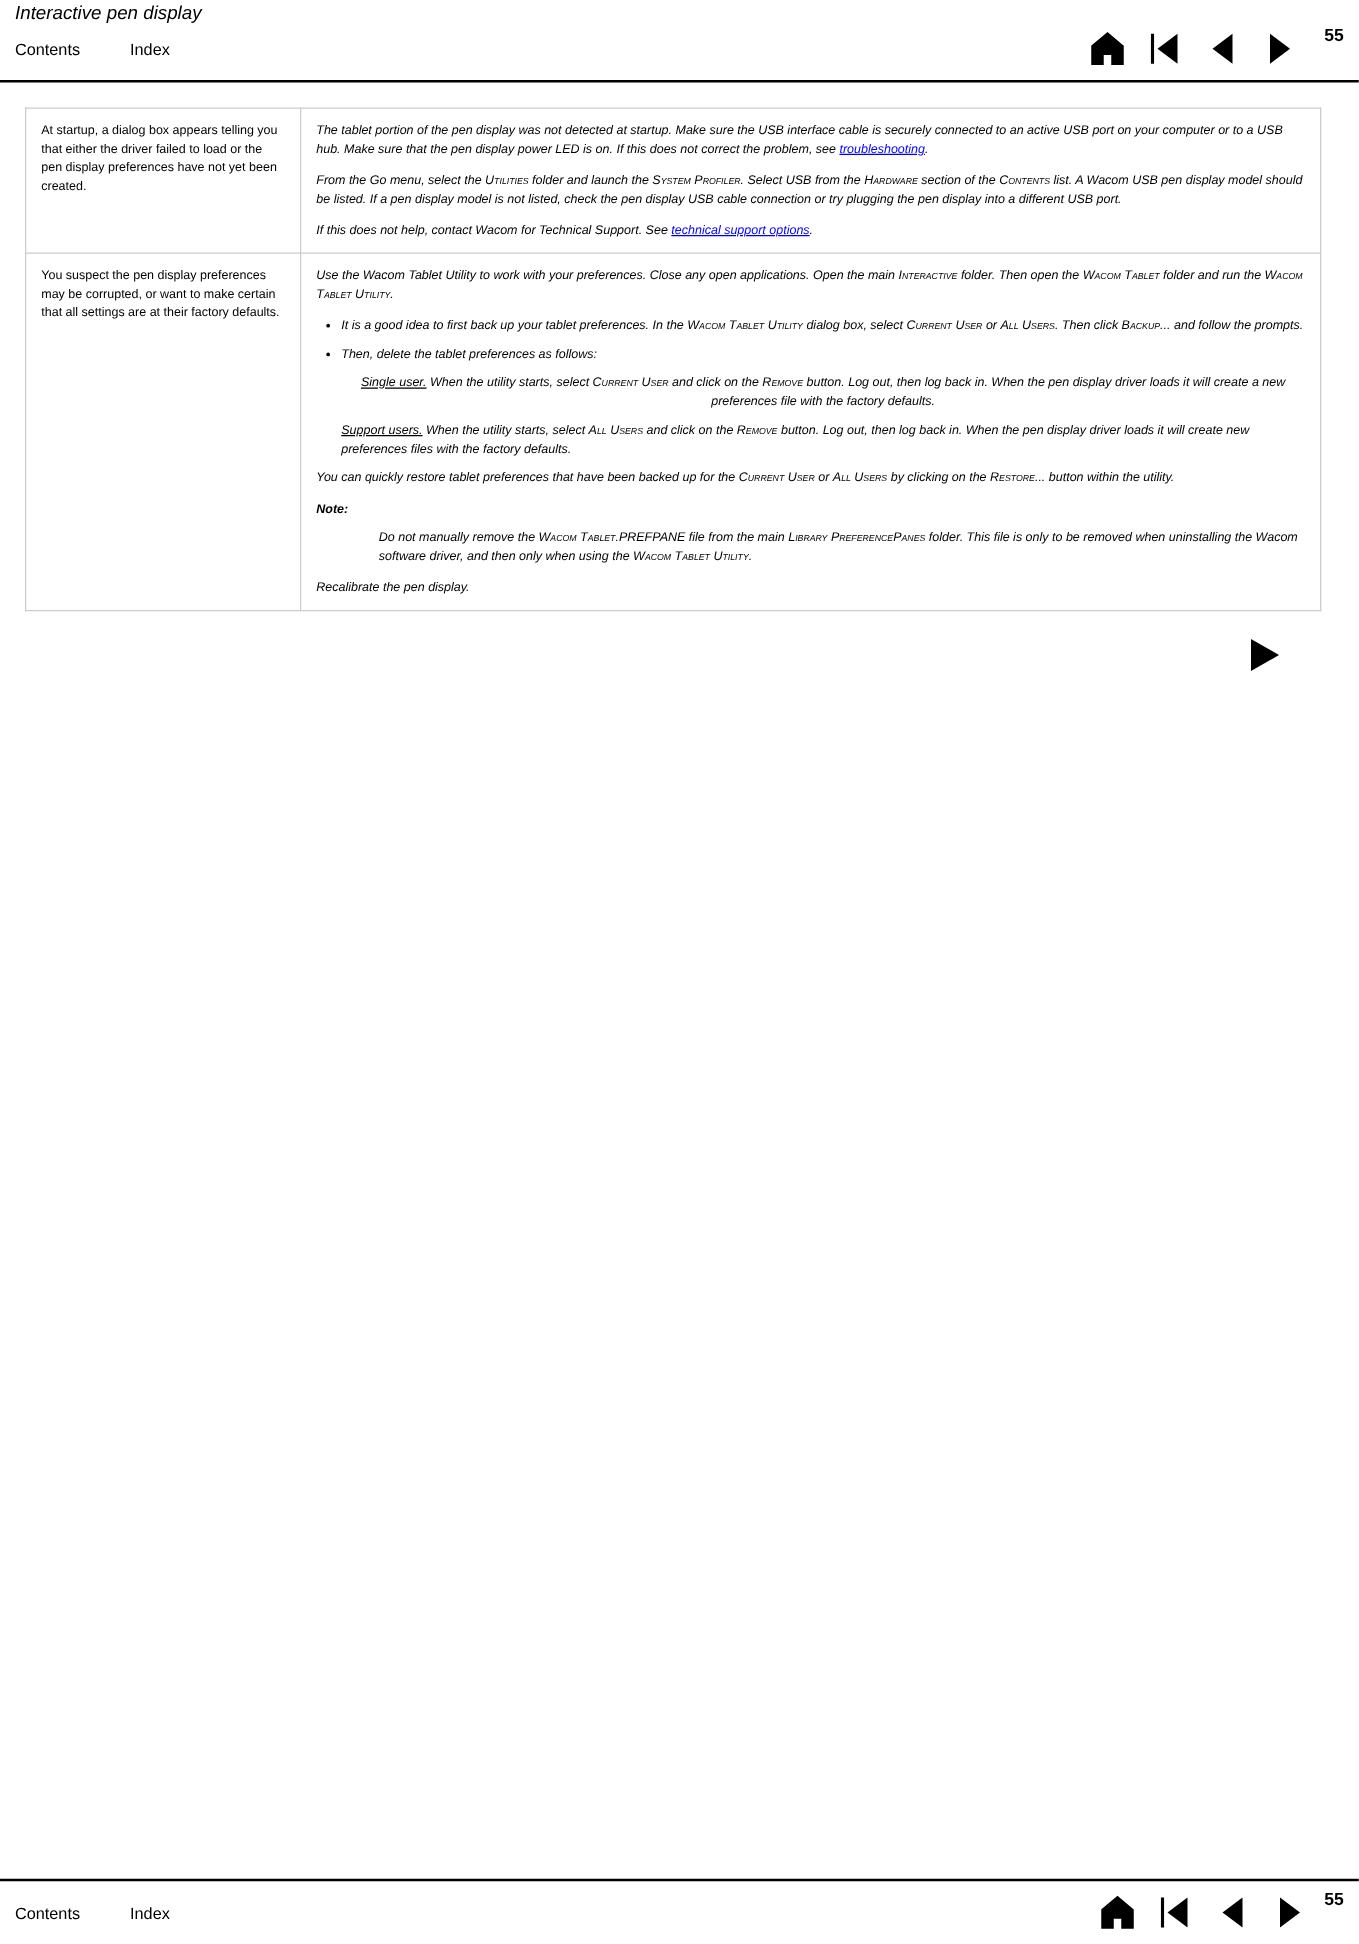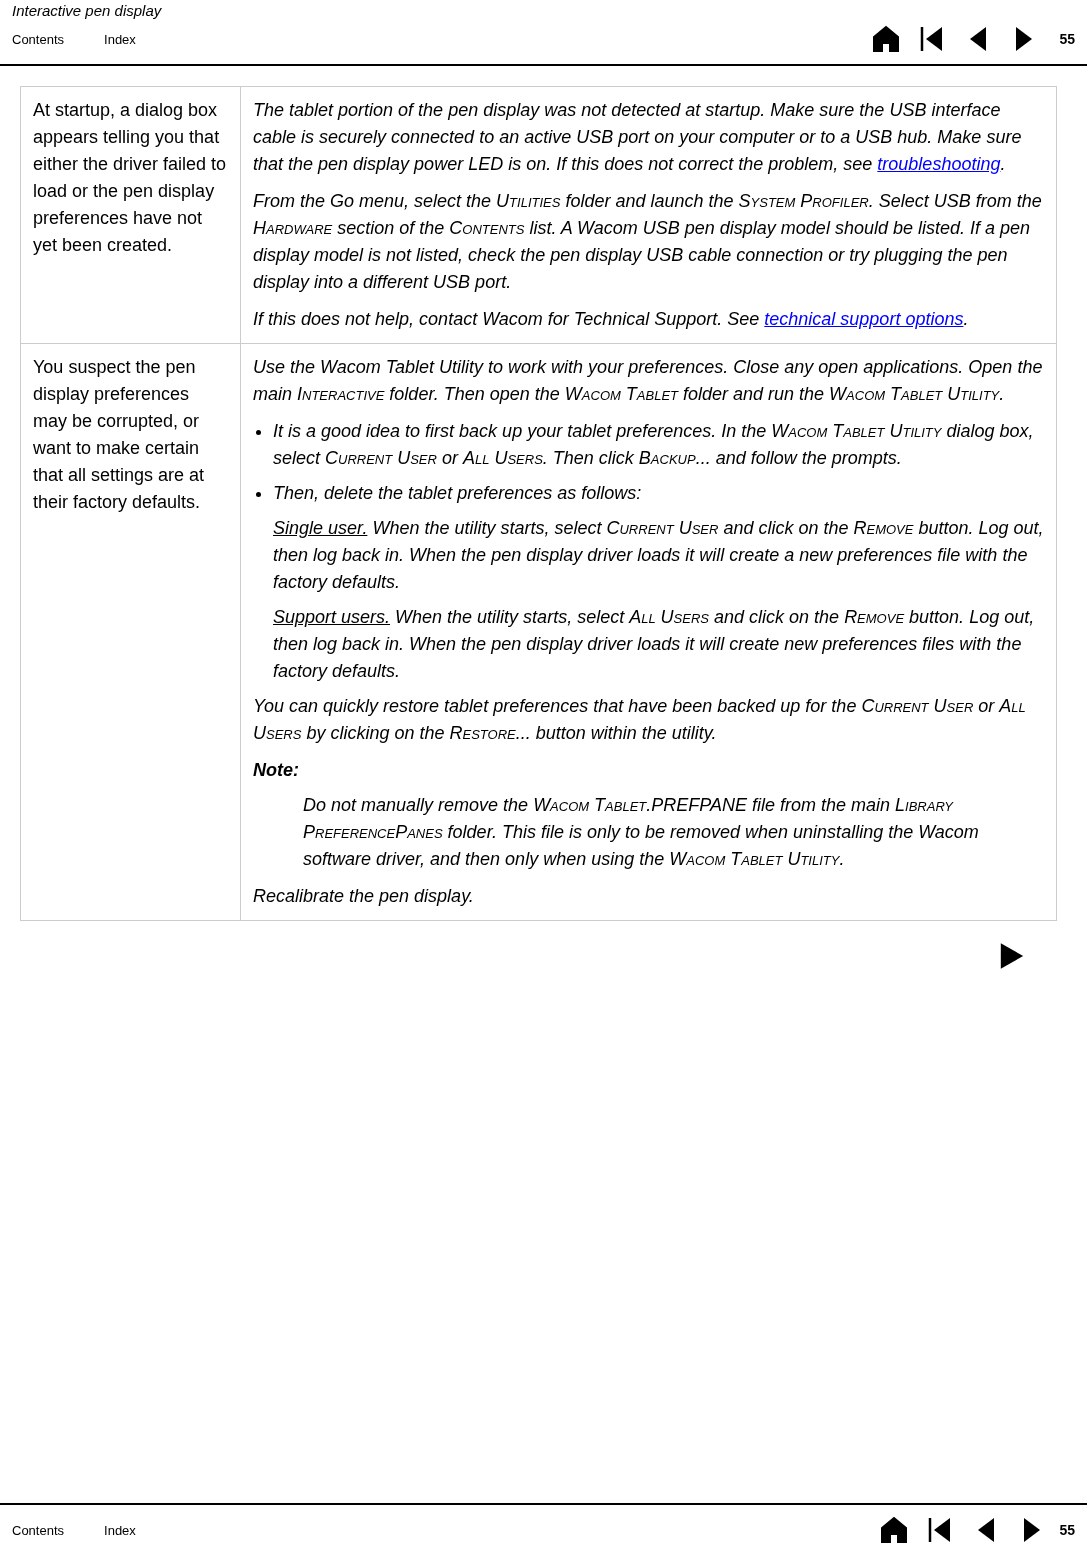--- a/index.html
+++ b/index.html
@@ -22,21 +22,20 @@
       background: #fff;
       position: relative;
     }
     .top-bar-left {
       display: flex;
       align-items: center;
       gap: 40px;
     }
     .top-bar-nav {
       display: flex;
-      align-items: center;
       gap: 8px;
     }
     .nav-btn {
       width: 38px;
       height: 38px;
       display: flex;
       align-items: center;
       justify-content: center;
       cursor: pointer;
       border: none;
@@ -81,21 +80,21 @@
 
     
     .main-table {
       width: 100%;
       border-collapse: collapse;
     }
     .main-table td {
       border: 1px solid #ccc;
       vertical-align: top;
       padding: 10px 12px;
-      font-size: 18px;
+      font-size: 10px;
       line-height: 1.5;
     }
     .main-table td:first-child {
       width: 220px;
       min-width: 180px;
     }
     .main-table td:last-child {
       width: calc(100% - 220px);
       font-style: italic;
     }
@@ -238,21 +237,21 @@
         <td>
           <p class="para">
             <span>Use the Wacom Tablet Utility to work with your preferences.  Close any open applications.  Open the main <span class="small-caps">Interactive</span> folder.  Then open the <span class="small-caps">Wacom Tablet</span> folder and run the <span class="small-caps">Wacom Tablet Utility</span>.</span>
           </p>
           <ul class="bullet-list">
             <li>
               <span>It is a good idea to first back up your tablet preferences.  In the <span class="small-caps">Wacom Tablet Utility</span> dialog box, select <span class="small-caps">Current User</span> or <span class="small-caps">All Users</span>.  Then click <span class="small-caps">Backup</span>... and follow the prompts.</span>
             </li>
             <li>
               <span>Then, delete the tablet preferences as follows:</span>
-              <div style="margin-top:8px;">
+              <div style="margin-top:8px;text-align:center;">
                 <span class="underline-text">Single user.</span><span>  When the utility starts, select <span class="small-caps">Current User</span> and click on the <span class="small-caps">Remove</span> button.  Log out, then log back in.  When the pen display driver loads it will create a new preferences file with the factory defaults.</span>
               </div>
               <div style="margin-top:8px;">
                 <span class="underline-text">Support users.</span><span>  When the utility starts, select <span class="small-caps">All Users</span> and click on the <span class="small-caps">Remove</span> button.  Log out, then log back in.  When the pen display driver loads it will create new preferences files with the factory defaults.</span>
               </div>
             </li>
           </ul>
           <p class="para">
             <span>You can quickly restore tablet preferences that have been backed up for the <span class="small-caps">Current User</span> or <span class="small-caps">All Users</span> by clicking on the <span class="small-caps">Restore</span>... button within the utility.</span>
           </p>

